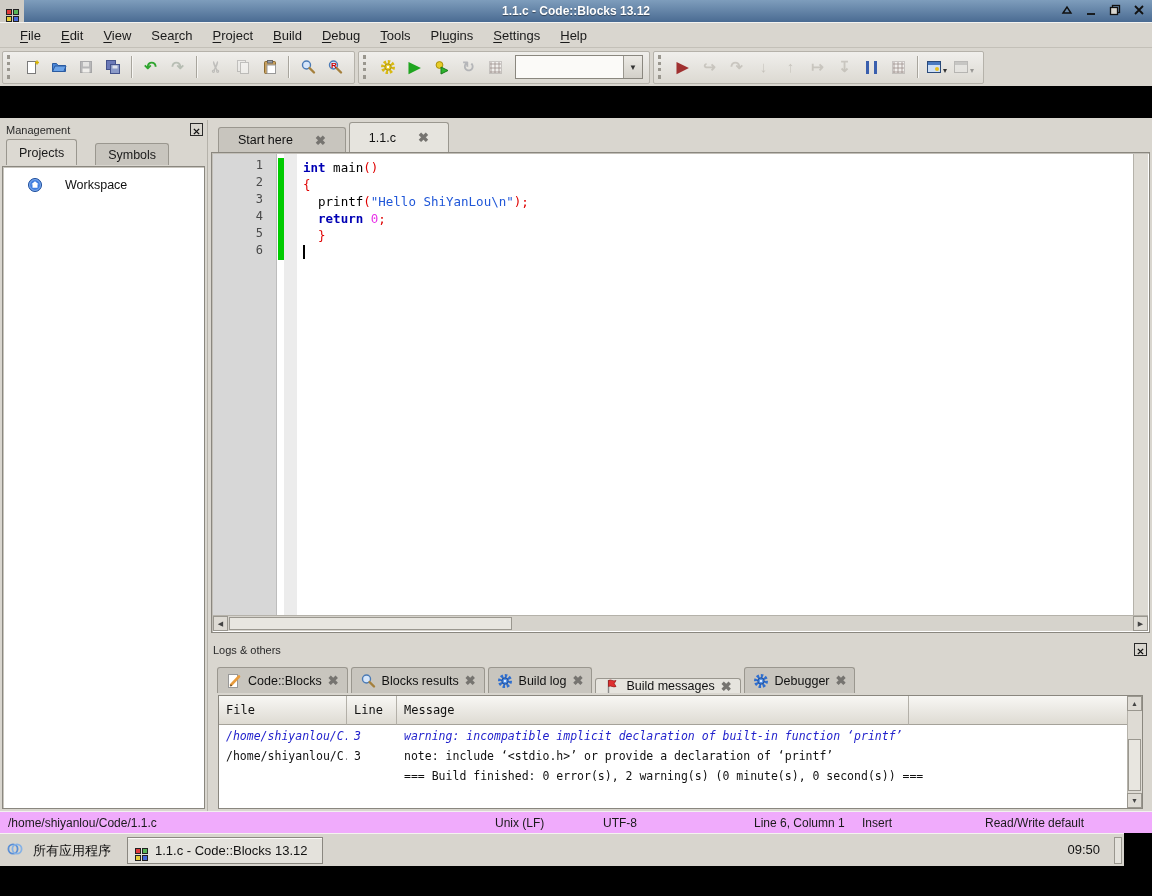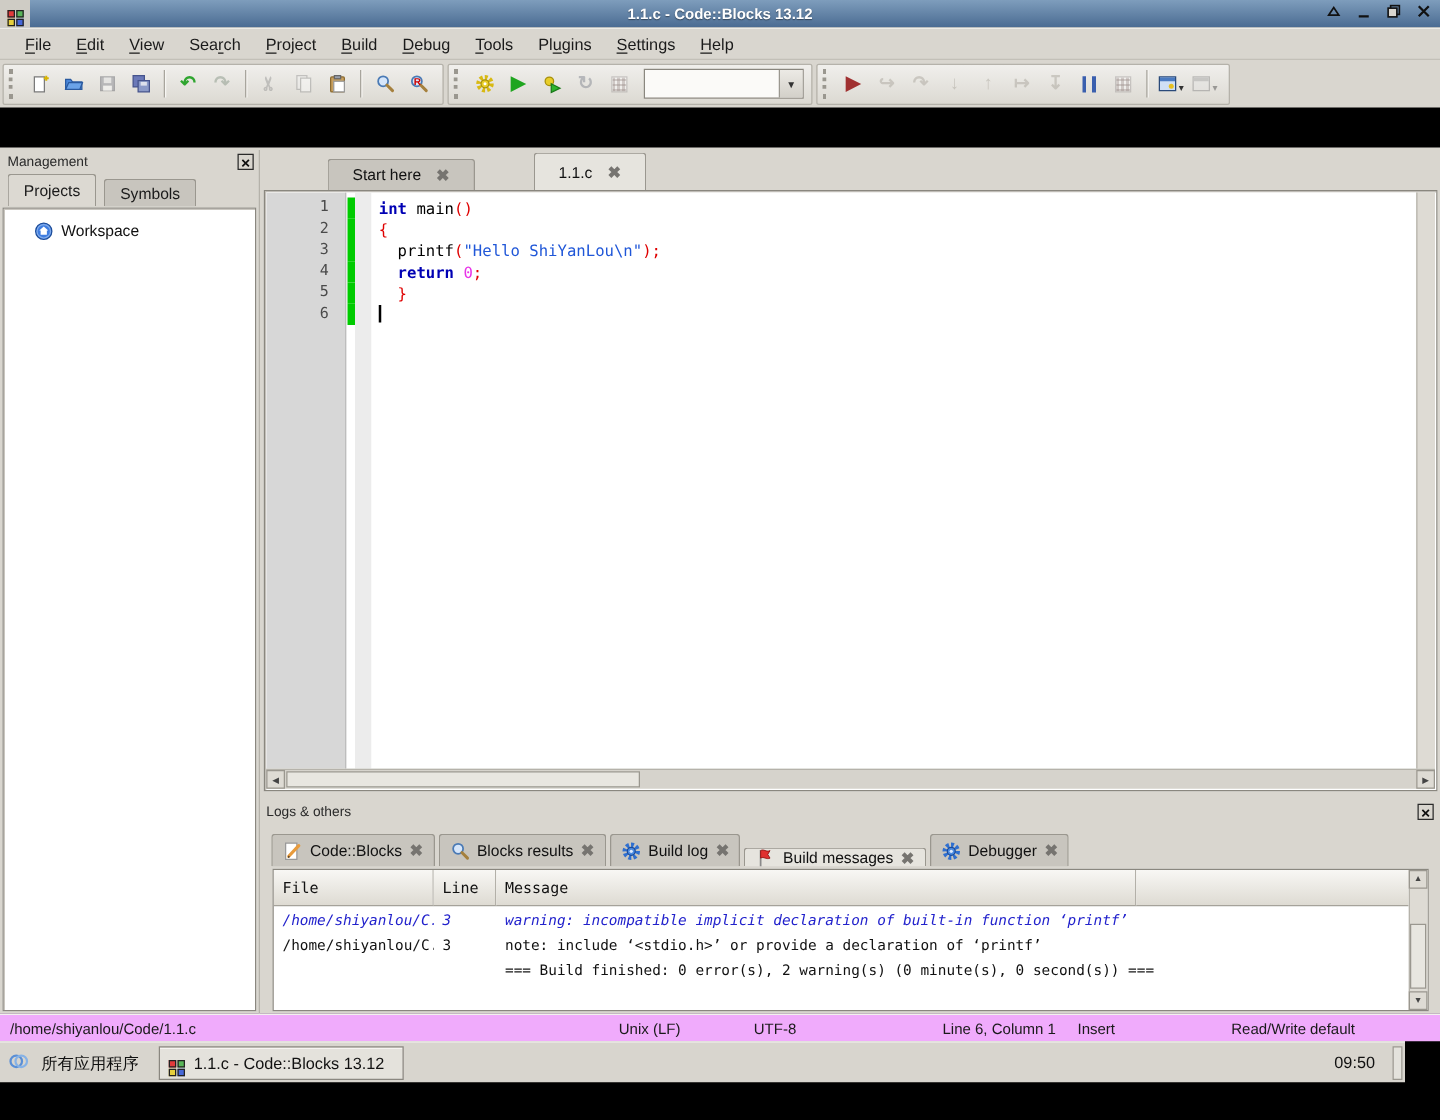--- a/index.html
+++ b/index.html
@@ -58,31 +58,31 @@
 
   
   #main { position:absolute; left:0; top:118px; width:1152px; height:693px; background:#d9d6cf; }
 
   
   #management { position:absolute; left:0; top:2px; width:208px; bottom:0; border-right:1px solid #b5b2aa; }
   #mg-header { height:19px; display:flex; align-items:center; justify-content:space-between; padding:0 4px 0 6px; }
   #mg-title { font-size:11px; color:#2a2a2a; }
   .xbox { width:13px; height:13px; border:1px solid #2a2a2a; background:#d9d6cf; display:flex; align-items:center; justify-content:center; }
   .xbox svg { width:7px; height:7px; }
-  #mg-tabs { height:26px; display:flex; align-items:flex-end; padding-left:6px; gap:6px; }
+  #mg-tabs { height:26px; display:flex; align-items:flex-end; padding-left:6px; gap:18px; }
   .mtab { font-size:12.5px; color:#1a1a1a; padding:4px 12px; border:1px solid #9a978f; border-bottom:none; border-radius:3px 3px 0 0; background:#c8c5be; height:22px; }
   .mtab.active { background:#dcd9d2; height:26px; padding-top:6px; }
   #mg-content { position:absolute; left:2px; right:2px; top:46px; bottom:2px; background:#fff; border:1px solid #8a877f; box-shadow:inset 1px 1px 0 #c9c6bf; }
-  #ws-item { display:flex; align-items:center; gap:6px; padding:10px 0 0 24px; font-size:12.5px; color:#111; }
+  #ws-item { display:flex; align-items:center; gap:22px; padding:10px 0 0 24px; font-size:12.5px; color:#111; }
 
   
   #right { position:absolute; left:211px; top:0; right:2px; bottom:0; display:flex; flex-direction:column; }
   #editor-tabs { height:34px; display:flex; align-items:flex-end; padding-left:7px; gap:3px; }
-  .etab { display:flex; align-items:center; gap:12px; font-size:12.5px; color:#111; padding:0 19px;
-    background:#c8c5be; border:1px solid #9a978f; border-bottom:none; border-radius:3px 3px 0 0; height:25px;margin-left:44px; }
+  .etab { display:flex; align-items:center; gap:22px; font-size:12.5px; color:#111; padding:0 19px;
+    background:#c8c5be; border:1px solid #9a978f; border-bottom:none; border-radius:3px 3px 0 0; height:25px; }
   .etab.active { background:#e6e4de; height:30px; }
   .tclose { color:#767470; font-size:13px; font-weight:bold; line-height:13px; }
 
   
   #editor-box { flex:1; position:relative; background:#fff; border:1px solid #8a877f; box-shadow:inset 1px 1px 0 #c2bfb8; }
   #code-area { position:absolute; left:1px; top:1px; right:16px; bottom:17px; background:#fff; overflow:hidden; }
   .col-gutter { position:absolute; left:0; top:0; bottom:0; width:64px; background:#d7d7d7; border-right:1px solid #bdbdbd; }
   .col-fold { position:absolute; left:71px; top:0; bottom:0; width:13px; background:#ececec; }
   #lines { position:relative; padding-top:4px; }
   .line { position:relative; height:17px; padding-left:90px; white-space:pre; }

